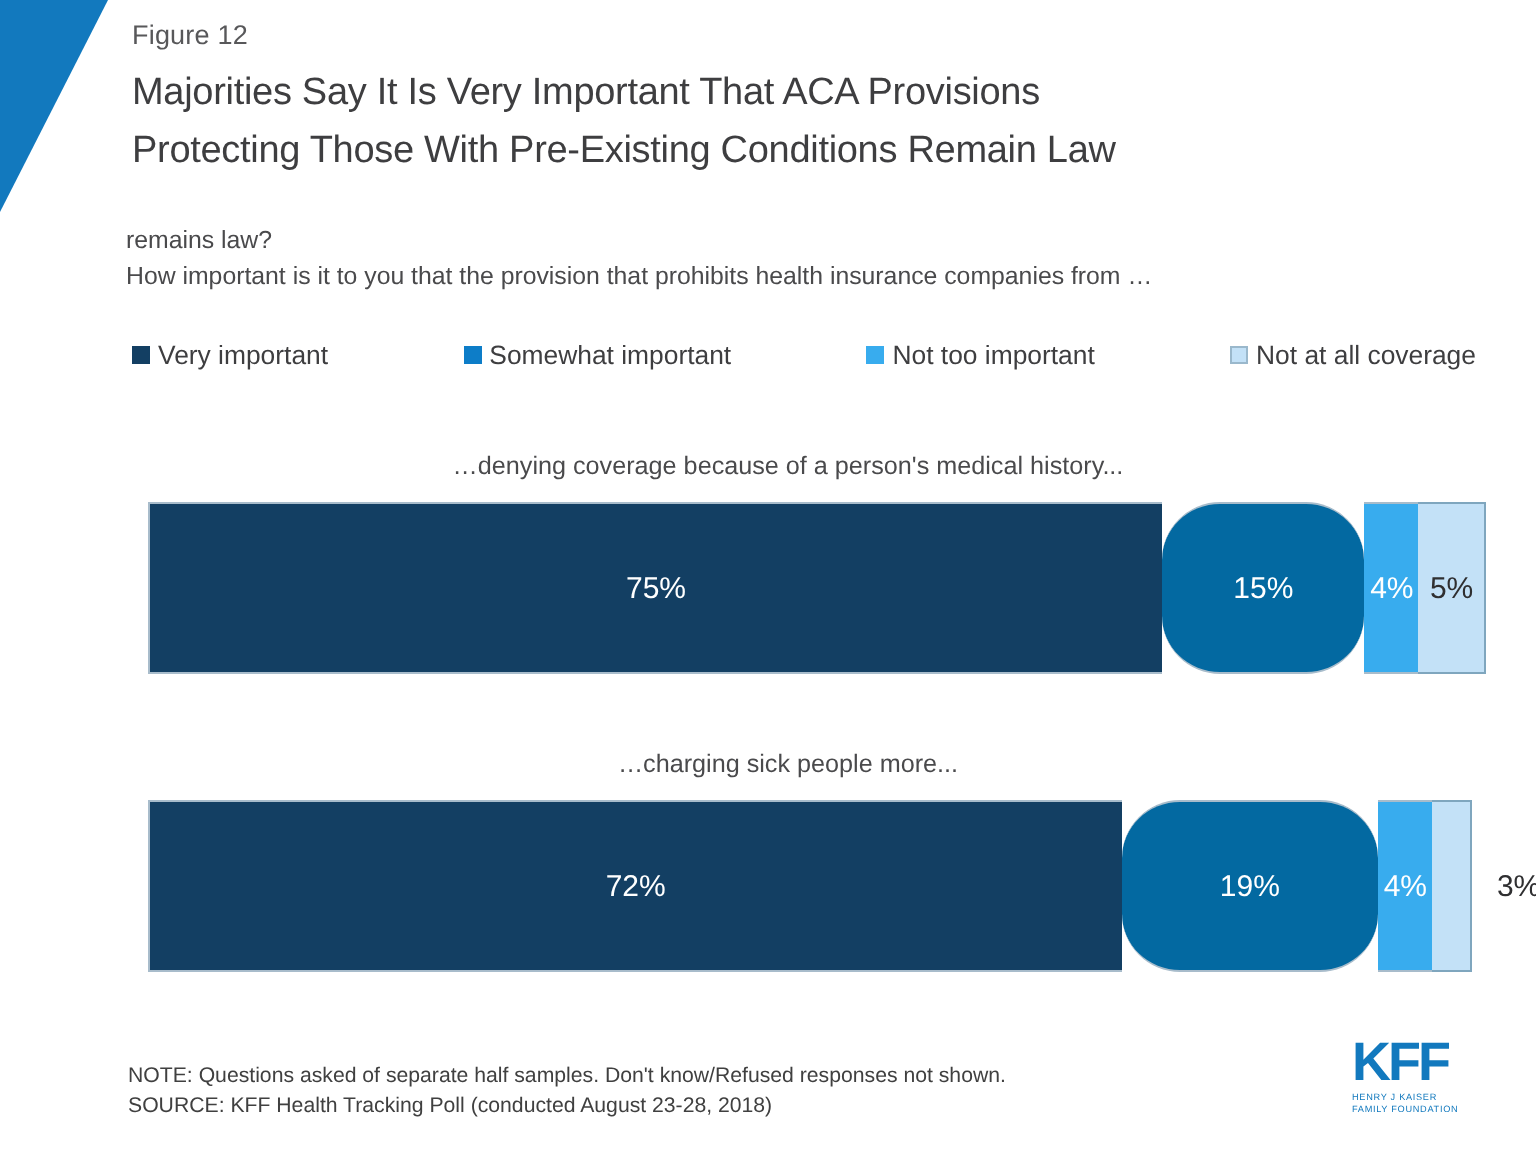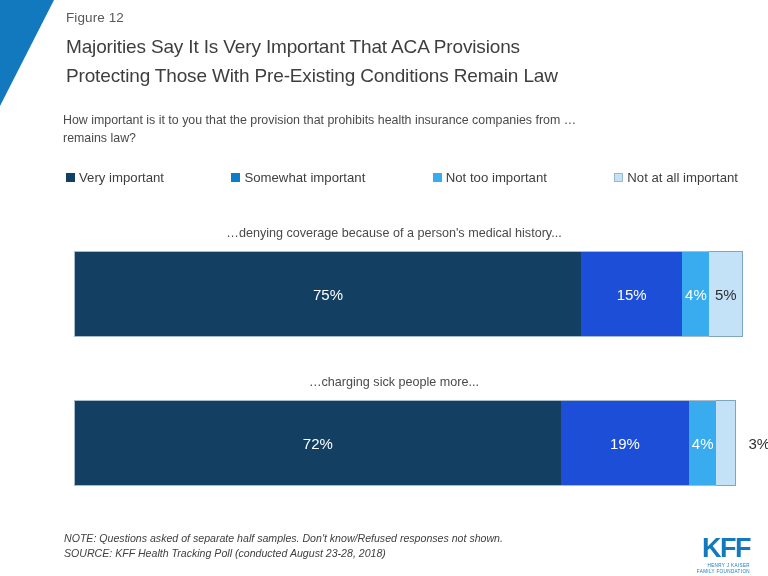--- a/index.html
+++ b/index.html
@@ -128,21 +128,21 @@
     align-items: center;
     justify-content: center;
     font-size: 15px;
     overflow: hidden;
     position: relative;
   }
   .seg:first-child { border-left-width: 1px; }
   .seg:last-child  { border-right-width: 1px; }
 
   .seg-0 { background: #133F63; color: #ffffff; }
-  .seg-1 { background: #1d4ed8; color: #ffffff; }
+  .seg-1 { background: #0369a1; color: #ffffff; border-radius: 29px; }
   .seg-2 { background: #38ACEE; color: #ffffff; }
   .seg-3 { background: #C3E1F7; color: #2f2f31; border-color:#7fa6be; }
 
   .outside-label {
     position: absolute;
     top: 0;
     height: 86px;
     display: flex;
     align-items: center;
     font-size: 15px;
@@ -153,29 +153,29 @@
 
   
   .footnotes {
     position: absolute;
     left: 64px;
     top: 531px;
     font-size: 10.6px;
     line-height: 14.5px;
     color: #404040;
   }
-  .footnotes .line { display: block; font-style: italic; }
+  .footnotes .line { display: block; }
 
   
   .logo {
     position: absolute;
     right: 18px;
-    top: 535px;
+    top: 518px;
     width: 74px;
-    text-align: right;
+    text-align: left;
   }
   .logo-mark {
     font-size: 27px;
     font-weight: bold;
     color: #1279BE;
     letter-spacing: -1.5px;
     line-height: 26px;
     font-family: "Liberation Sans", sans-serif;
   }
   .logo-sub {
@@ -193,40 +193,40 @@
 <div class="corner-accent"></div>
 
 <div class="figure-label">Figure 12</div>
 
 <div class="title">
   <span class="line">Majorities Say It Is Very Important That ACA Provisions</span>
   <span class="line">Protecting Those With Pre-Existing Conditions Remain Law</span>
 </div>
 
 <div class="subtitle">
+  <span class="line">remains law?</span>
   <span class="line">How important is it to you that the provision that prohibits health insurance companies from …</span>
-  <span class="line">remains law?</span>
 </div>
 
 <div class="legend" id="legend">
     <div class="legend-item">
       <span class="legend-swatch" style="background: rgb(19, 63, 99);"></span>
       <span>Very important</span>
     </div>
     <div class="legend-item">
       <span class="legend-swatch" style="background: rgb(13, 125, 200);"></span>
       <span>Somewhat important</span>
     </div>
     <div class="legend-item">
       <span class="legend-swatch" style="background: rgb(56, 172, 238);"></span>
       <span>Not too important</span>
     </div>
     <div class="legend-item">
       <span class="legend-swatch outlined" style="background: rgb(195, 225, 247);"></span>
-      <span>Not at all important</span>
+      <span>Not at all coverage</span>
     </div>
   </div>
 
 <div class="chart-group" id="group-0">
   <div class="cat-label">…denying coverage because of a person's medical history...</div>
   <div class="bar-wrap">
     <div class="bar" id="bar-0">
         <div class="seg seg-0" style="width: 507px;">
           <span>75%</span>
         </div>

